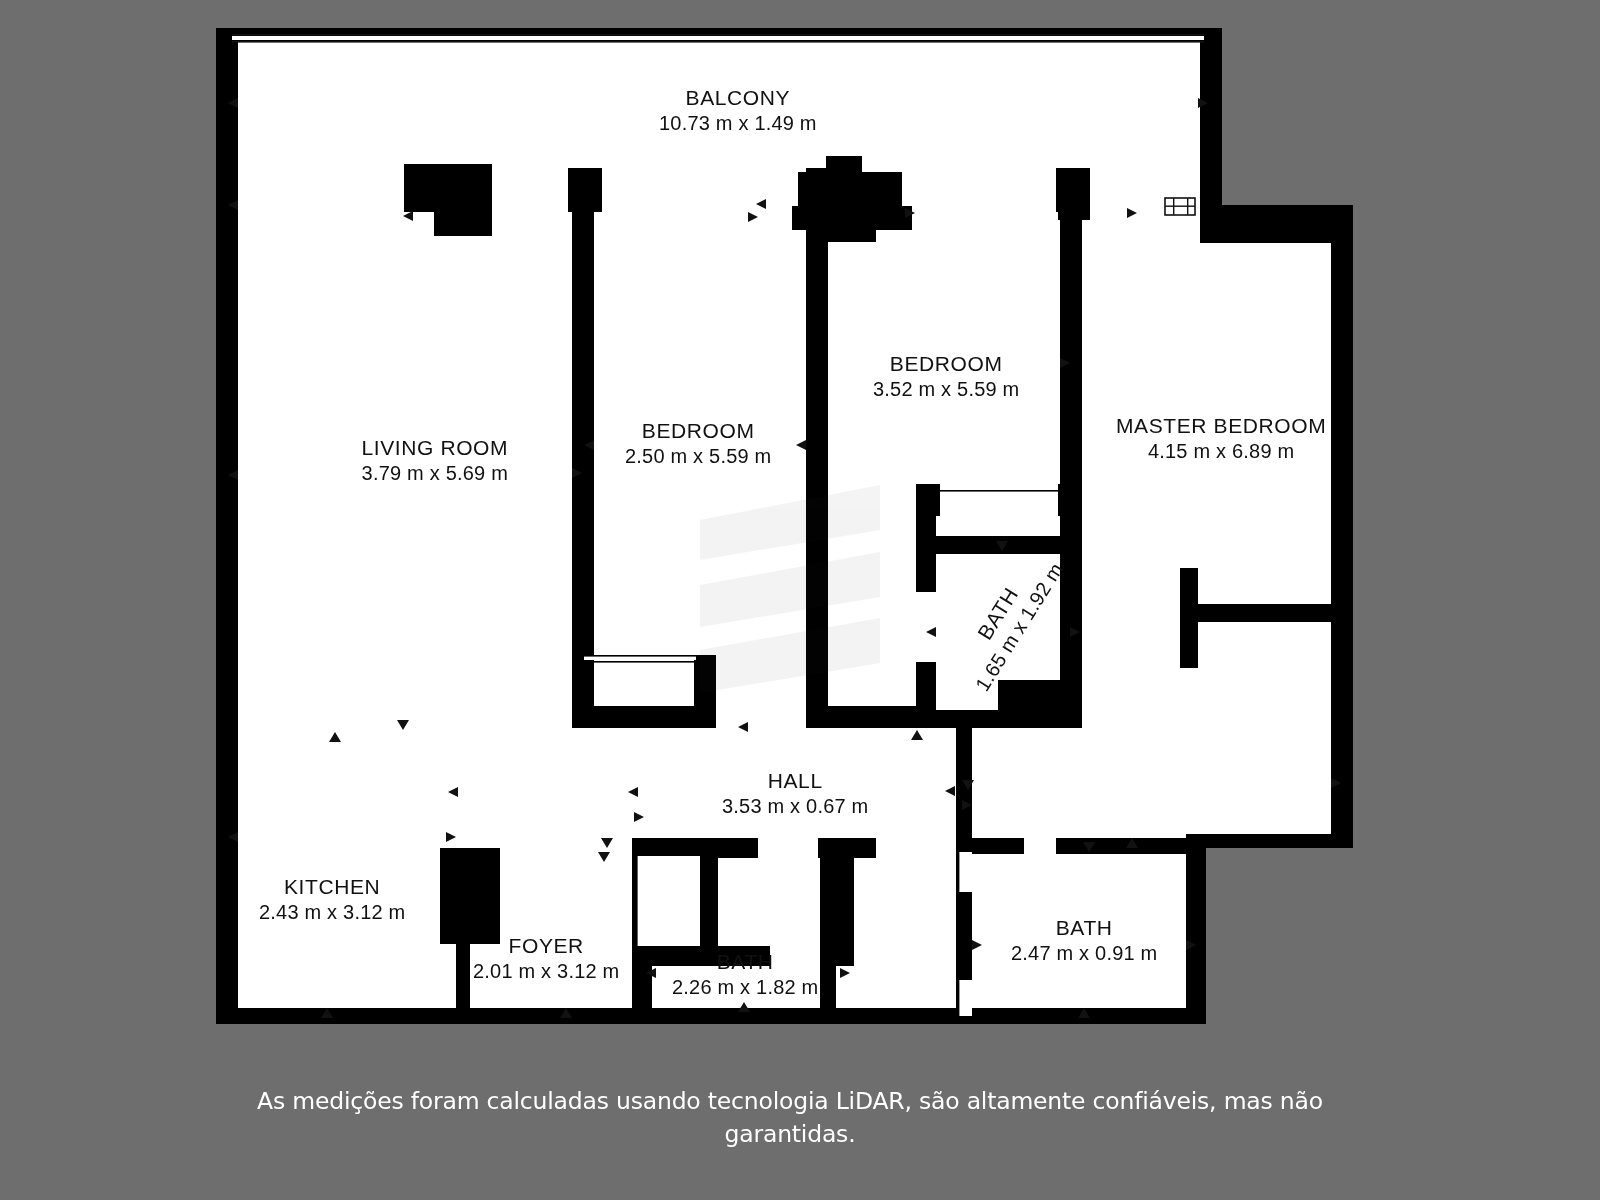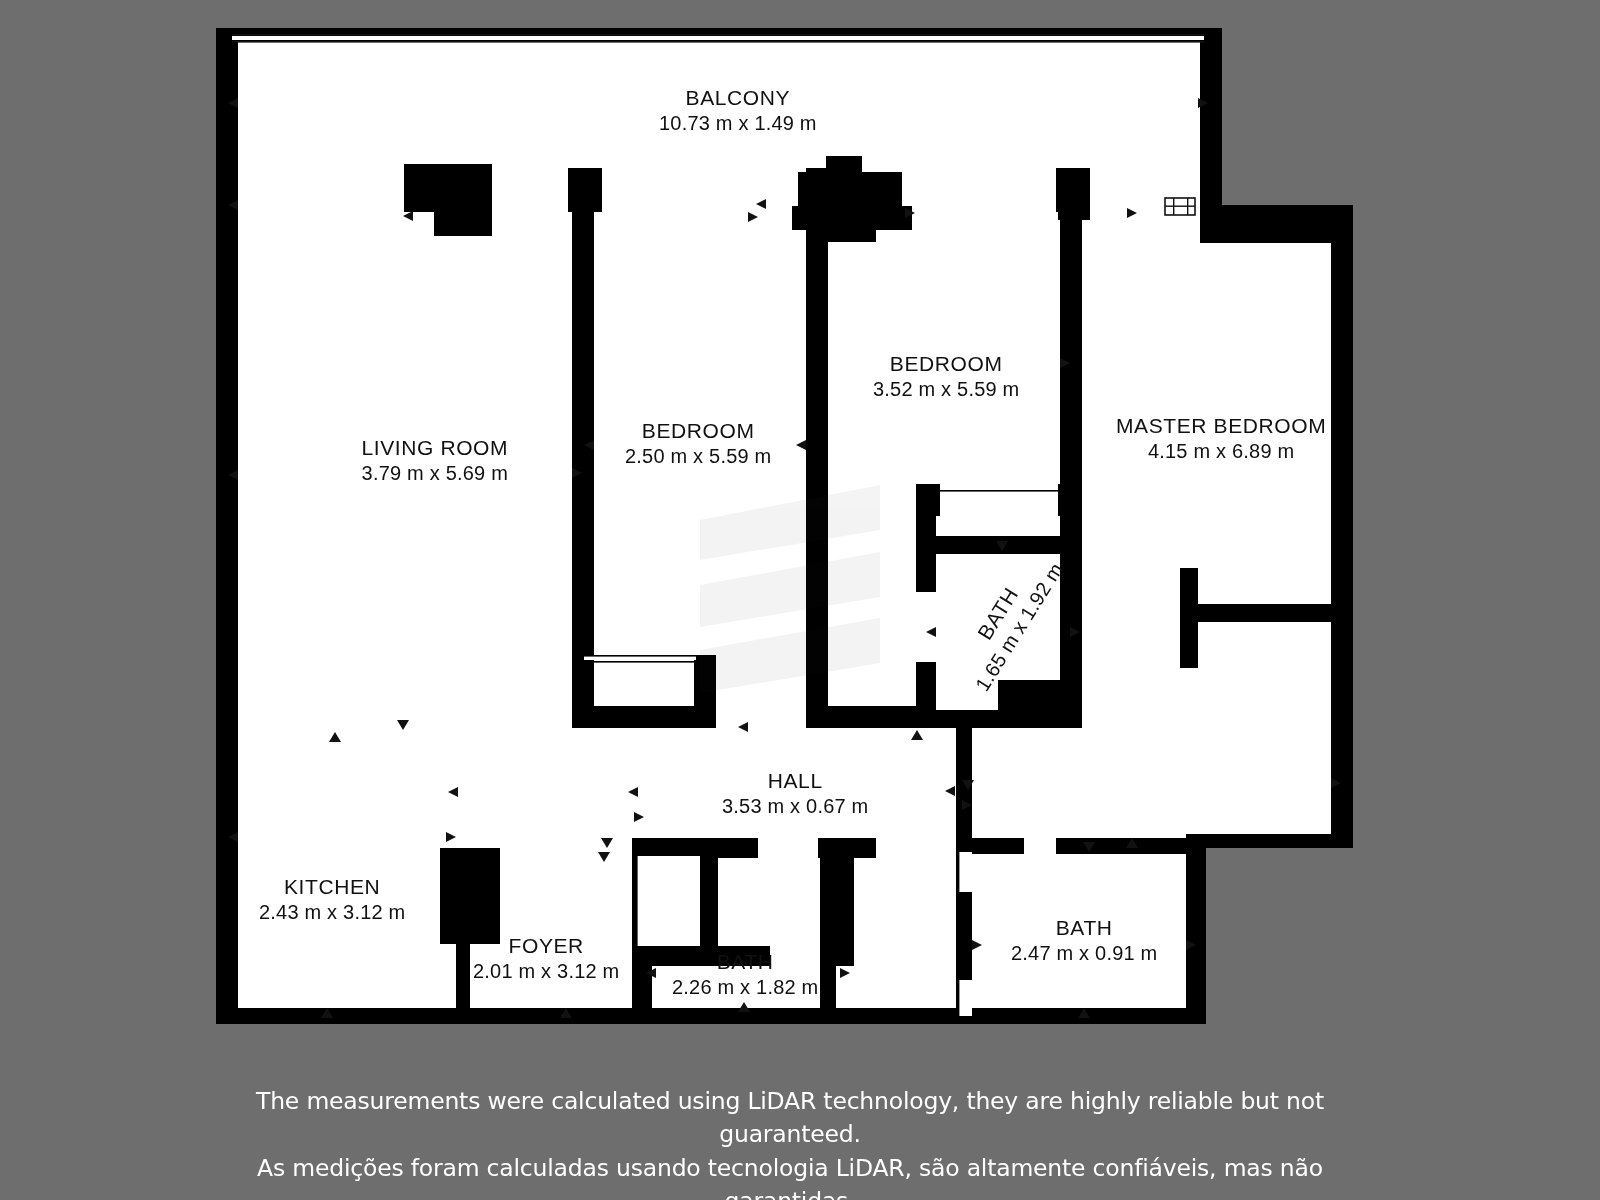--- a/index.html
+++ b/index.html
@@ -296,18 +296,17 @@
       </div>
       <div class="floorplan-label" style="left: 1011px; top: 915px;">
         <span class="room-name">BATH</span>
         <span class="room-dims">2.47 m x 0.91 m</span>
       </div>
     </div>
 
   <div id="footer">
 
     <div id="disclaimer">
-      <div>The measurements were calculated using LiDAR technology, they are highly reliable but not guaranteed.</div>
       <div>As medições foram calculadas usando tecnologia LiDAR, são altamente confiáveis, mas não garantidas.</div>
     </div>
 
   </div>
 </div>
 
 </body></html>

